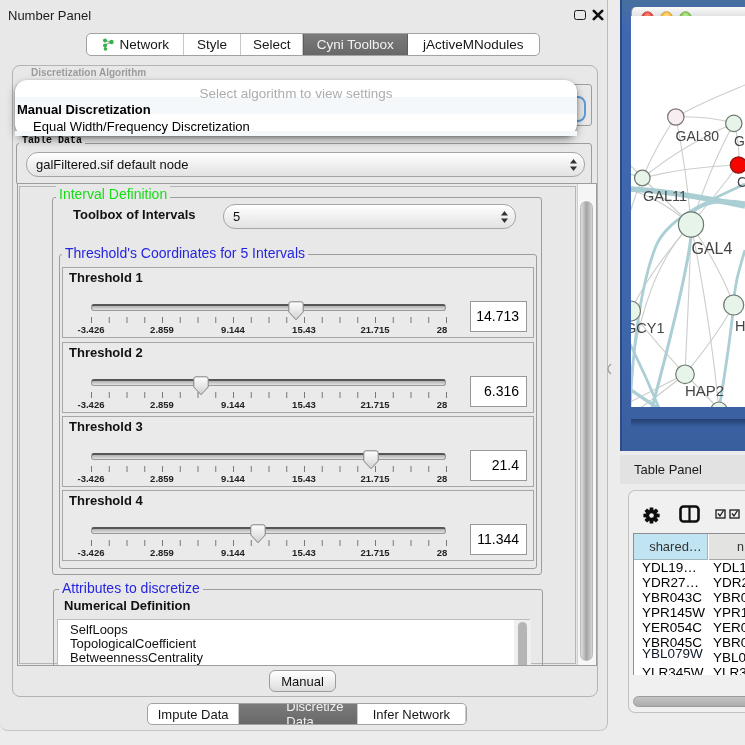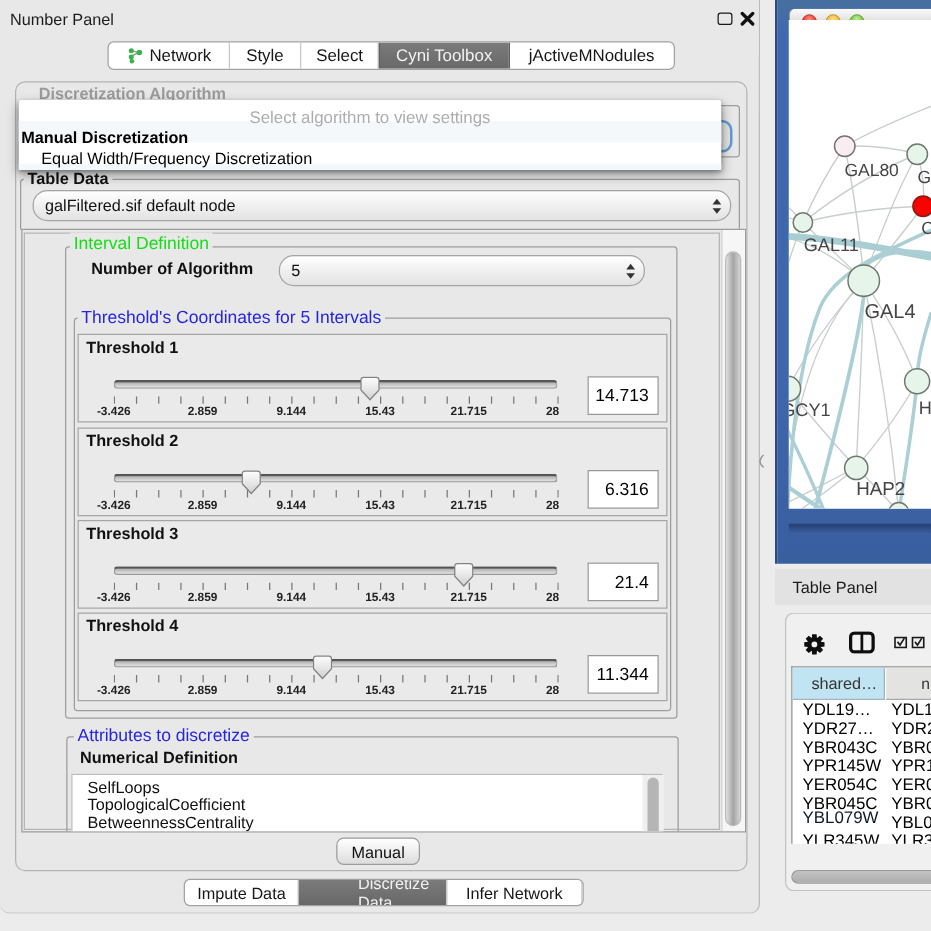--- a/index.html
+++ b/index.html
@@ -19,21 +19,21 @@
   border:1px solid #a2a2a2; border-radius:5px; display:flex; overflow:hidden; font-size:13.5px; color:#161616; }
 #tabbar .tab { display:flex; align-items:center; justify-content:center; height:100%; border-right:1px solid #c8c8c8; }
 #tabbar .tab:last-child { border-right:none; }
 #tabbar .sel { background:linear-gradient(#7b7b7b,#686868); color:#f2f2f2; border-right:1px solid #5e5e5e; border-left:1px solid #5e5e5e; }
 
 
 #content { left:12px; top:65px; width:586px; height:632px; background:#e8e8e8;
   border:1px solid #b3b3b3; border-radius:8px; }
 
 .groupbox { position:absolute; border:1px solid #9d9d9d; border-radius:3px; }
-.grouplabel { position:absolute; background:#e8e8e8; padding:0 3px; font-size:13px; }
+.grouplabel { position:absolute; background:#e8e8e8; padding:0 3px; font-size:10px; }
 
 
 .combo { position:absolute; background:linear-gradient(#ffffff,#ededed 60%,#e3e3e3);
   border:1px solid #a5a5a5; border-radius:12px; font-size:13px; color:#111;
   display:flex; align-items:center; padding-left:9px; }
 .combo .arrows { position:absolute; right:6px; top:0; bottom:0; display:flex; flex-direction:column; justify-content:center; }
 
 
 .throw { position:absolute; left:44px; width:472px; height:71px; border:1px solid #a6a6a6; background:#eaeaea; }
 .thlabel { position:absolute; left:6px; top:2px; font-size:13px; font-weight:bold; color:#111; }
@@ -49,21 +49,21 @@
 
 #apply { left:269px; top:670px; width:67px; height:22px; background:linear-gradient(#ffffff,#ebebeb 60%,#dcdcdc);
   border:1px solid #9c9c9c; border-radius:6px; font-size:13px; color:#111; text-align:center; line-height:21px; }
 
 #bottomtabs { left:147px; top:703px; width:320px; height:22px; background:#fff; border:1px solid #a2a2a2;
   border-radius:5px; display:flex; overflow:hidden; font-size:13px; color:#161616; }
 #bottomtabs .tab { display:flex; align-items:center; justify-content:center; height:100%; border-right:1px solid #c8c8c8; }
 #bottomtabs .sel { background:linear-gradient(#7b7b7b,#686868); color:#f2f2f2;padding-left:47px; }
 
 
-#popup { left:15px; top:80px; width:562px; height:56px; background:#fff; border-radius:2px;
+#popup { left:15px; top:80px; width:562px; height:56px; background:#fff; border-radius:12px;
   box-shadow:0 4px 9px rgba(0,0,0,0.38), 0 1px 3px rgba(0,0,0,0.25); font-size:13px; }
 </style>
 </head>
 <body>
 <svg width="0" height="0" style="position:absolute">
     <defs>
 <linearGradient id="thumbgrad" x1="0" y1="0" x2="0" y2="1">
         <stop offset="0" stop-color="#fdfdfd"></stop>
         <stop offset="0.5" stop-color="#e8e8e8"></stop>
         <stop offset="1" stop-color="#cfcfcf"></stop>
@@ -94,36 +94,36 @@
   <div class="tab" style="width:132px">jActiveMNodules</div>
 </div>
 
 <div class="abs" id="content"></div>
 
 <div class="groupbox" style="left:16px; top:84px; width:576px; height:42px;"></div>
 <div class="grouplabel" style="left:28px; top:67px; font-weight:bold; color:#9b9b9b;">Discretization Algorithm</div>
 <div class="abs" style="left:536px; top:96px; width:50px; height:26px; border-radius:8px; border:2.5px solid #5f9bd5; background:#e4e4e4;"></div>
 
 <div class="groupbox" style="left:16px; top:143px; width:576px; height:42px;"></div>
-<div class="grouplabel" style="left:19px; top:134.5px; font-weight:bold; color:#111;">Table Data</div>
+<div class="grouplabel" style="left:19px; top:134.5px; font-weight:bold; color:#111;font-family:Liberation Mono, monospace;">Table Data</div>
 <div class="combo" style="left:26px; top:152px; width:559px; height:25px;">galFiltered.sif default node
   <span class="arrows">
       <svg width="9" height="14" viewBox="0 0 9 14">
         <path d="M4.5 1 L8 5.5 L1 5.5 Z" fill="#333"></path>
         <path d="M4.5 13 L8 8.5 L1 8.5 Z" fill="#333"></path>
       </svg>
     </span>
 </div>
 
 <div class="abs" id="scrollpane" style="left:17px; top:183px; width:580px; height:483px; border:1px solid #9d9d9d; background:#e8e8e8; overflow:hidden;">
   <div class="abs" style="left:1px; top:2px; width:557px; height:478px; border:1px solid #b5b5b5;"></div>
 
   <div class="groupbox" style="left:34px; top:13px; width:490px; height:378px;"></div>
   <div class="grouplabel" style="left:38px; top:2px; color:#16dd16; font-size:14px;">Interval Definition</div>
-  <div class="abs" style="left:55px; top:23px; font-size:13px; font-weight:bold; color:#111;">Number of Algorithm</div>
+  <div class="abs" style="left:55px; top:23px; font-size:13px; font-weight:bold; color:#111;">Toolbox of Intervals</div>
   <div class="combo" style="left:205px; top:20px; width:293px; height:25px;">5
     <span class="arrows">
         <svg width="9" height="14" viewBox="0 0 9 14">
           <path d="M4.5 1 L8 5.5 L1 5.5 Z" fill="#333"></path>
           <path d="M4.5 13 L8 8.5 L1 8.5 Z" fill="#333"></path>
         </svg>
       </span>
   </div>
 
   <div class="groupbox" style="left:40.5px; top:70px; width:478px; height:315px;"></div>

